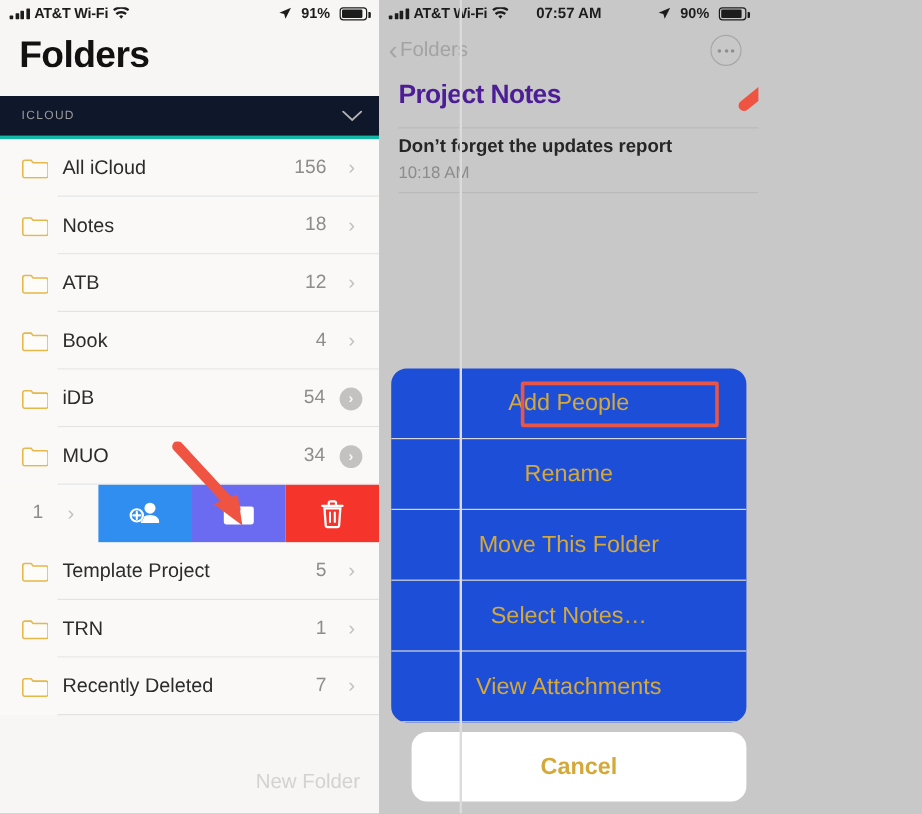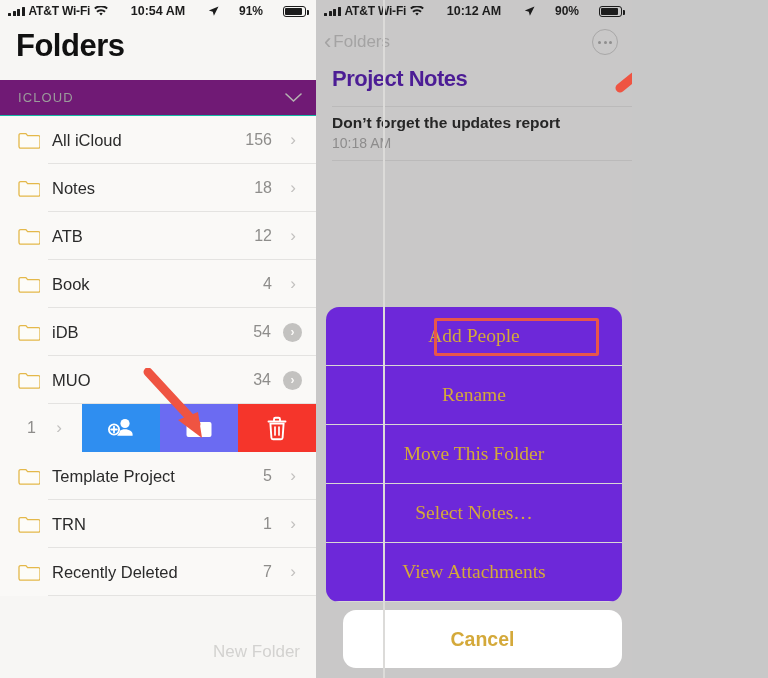--- a/index.html
+++ b/index.html
@@ -21,42 +21,42 @@
   .sb-left { display: flex; align-items: center; gap: 4px; }
   .sig { display: flex; align-items: flex-end; gap: 1.5px; height: 9px; }
   .sig i { display: block; width: 3px; background: #1c1c1c; border-radius: .5px; }
   .sig i:nth-child(1){height:3px}.sig i:nth-child(2){height:5px}
   .sig i:nth-child(3){height:7px}.sig i:nth-child(4){height:9px}
   .carrier { font-size: 12px; letter-spacing: -.2px; }
   .sb-center {
     position: absolute; left: 0; right: 0; text-align: center;
     font-size: 12.5px; font-weight: bold; pointer-events: none;
   }
-  .sb-right { margin-left: auto; display: flex; align-items: center; gap: 20px; z-index: 1; }
+  .sb-right { margin-left: auto; display: flex; align-items: center; gap: 8px; z-index: 1; }
   .batt {
     width: 23px; height: 11px; border: 1.3px solid #1c1c1c;
     border-radius: 3px; position: relative; padding: 1px;
   }
   .batt::after {
     content:""; position:absolute; right:-3.5px; top:3px;
     width:2px; height:5px; background:#1c1c1c; border-radius:0 1px 1px 0;
   }
   .batt i { display:block; height:100%; background:#1c1c1c; border-radius:1px; }
   .pct { font-size: 12px; }
 
   
   .left { background: #f7f6f4; }
   .nav-done-row { height: 40px; display:flex; align-items:center; justify-content:flex-end; padding-right:16px; }
   .done { font-size: 18px; font-weight: bold; color: #d5ab3c; }
   .big-title { font-size: 31px; font-weight: bold; color:#111; padding: 6px 16px 16px; letter-spacing:-.5px; }
 
   .sec-header {
     height: 36px; display:flex; align-items:center; padding: 0 14px 0 18px;
-    font-size: 13px; letter-spacing: 1.1px; color:#9b9b9b;
-    border-bottom: 1px solid #14b8a6; background:#701a75;
+    font-size: 10px; letter-spacing: 1.1px; color:#9b9b9b;
+    border-bottom: 3px solid #14b8a6; background:#0f172a;
   }
   .sec-header .chev-down { margin-left:auto; color:#b4b3b1; }
 
   .row {
     height: 48px; display:flex; align-items:center; gap:12px;
     padding-left: 18px; padding-right: 14px; background:#faf9f7;
     position: relative;
   }
   .row::after {
     content:""; position:absolute; left:48px; right:0; bottom:0;
@@ -109,21 +109,21 @@
   }
   .note-row::before { top:0; }
   .note-row::after { bottom:0; }
   .note-title { font-size:15.5px; font-weight:bold; color:#262626; margin-bottom:3px; }
   .note-sub { font-size:14px; color:#a3a2a2; display:flex; gap:10px; }
   .note-time { color:#8d8c8c; }
 
   
   .sheet {
     position:absolute; left:10px; right:10px; bottom:76px;
-    background:#6d28d9; border-radius:13px; overflow:hidden;font-family:Liberation Serif, serif;
+    background:#1d4ed8; border-radius:13px; overflow:hidden;
   }
   .sheet-item {
     height:59px; display:flex; align-items:center; justify-content:center;
     font-size:19.5px; color:#d4a93a; border-bottom:1px solid #d9d7d5;
     position:relative;
   }
   .sheet-item:last-child { border-bottom:none; }
   .cancel-btn {
     position:absolute; left:27px; right:10px; bottom:10px; height:58px;
     background:#fff; border-radius:13px; display:flex; align-items:center;
@@ -151,21 +151,20 @@
             <i></i>
             <i></i>
             <i></i>
             <i></i>
           </span>
         <span class="carrier">AT&amp;T Wi-Fi</span>
         <svg width="14" height="11" viewBox="0 0 14 11">
             <path d="M7 9.6l1.7-2.1a2.7 2.7 0 00-3.4 0L7 9.6zM7 5.3c1.3 0 2.5.45 3.4 1.2l1.3-1.6A7.3 7.3 0 007 3.2a7.3 7.3 0 00-4.7 1.7l1.3 1.6A5.3 5.3 0 017 5.3zM7 1.2c2.1 0 4.1.74 5.6 2l1.2-1.5A10.5 10.5 0 007-.8 10.5 10.5 0 00.2 1.7l1.2 1.5A8.6 8.6 0 017 1.2z" fill="#1c1c1c"></path>
           </svg>
       </div>
-      <div class="sb-center">10:54 AM</div>
       <div class="sb-right">
         <svg width="11" height="11" viewBox="0 0 11 11">
             <path d="M10.5.5L.8 4.6l4 1.1 1.1 4L10.5.5z" fill="#1c1c1c"></path>
           </svg>
         <span class="pct">91%</span>
         <span class="batt">
             <i style="width:91%"></i>
           </span>
       </div>
     </div>
@@ -325,21 +324,21 @@
             <i></i>
             <i></i>
             <i></i>
             <i></i>
           </span>
         <span class="carrier">AT&amp;T Wi-Fi</span>
         <svg width="14" height="11" viewBox="0 0 14 11">
             <path d="M7 9.6l1.7-2.1a2.7 2.7 0 00-3.4 0L7 9.6zM7 5.3c1.3 0 2.5.45 3.4 1.2l1.3-1.6A7.3 7.3 0 007 3.2a7.3 7.3 0 00-4.7 1.7l1.3 1.6A5.3 5.3 0 017 5.3zM7 1.2c2.1 0 4.1.74 5.6 2l1.2-1.5A10.5 10.5 0 007-.8 10.5 10.5 0 00.2 1.7l1.2 1.5A8.6 8.6 0 017 1.2z" fill="#1c1c1c"></path>
           </svg>
       </div>
-      <div class="sb-center">10:12 AM</div>
+      <div class="sb-center">07:57 AM</div>
       <div class="sb-right">
         <svg width="11" height="11" viewBox="0 0 11 11">
             <path d="M10.5.5L.8 4.6l4 1.1 1.1 4L10.5.5z" fill="#1c1c1c"></path>
           </svg>
         <span class="pct">90%</span>
         <span class="batt">
             <i style="width:90%"></i>
           </span>
       </div>
     </div>

